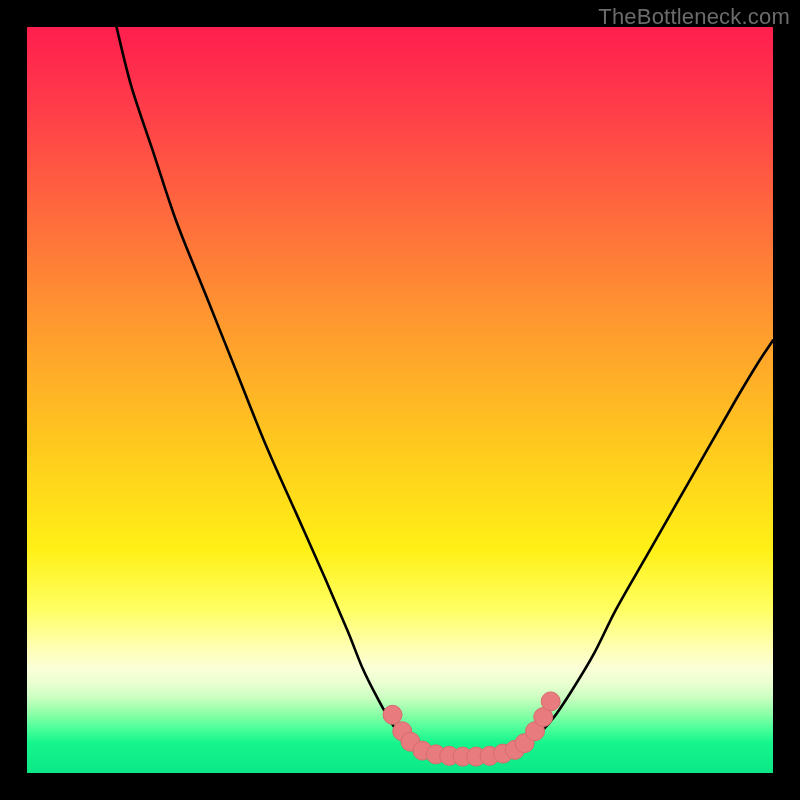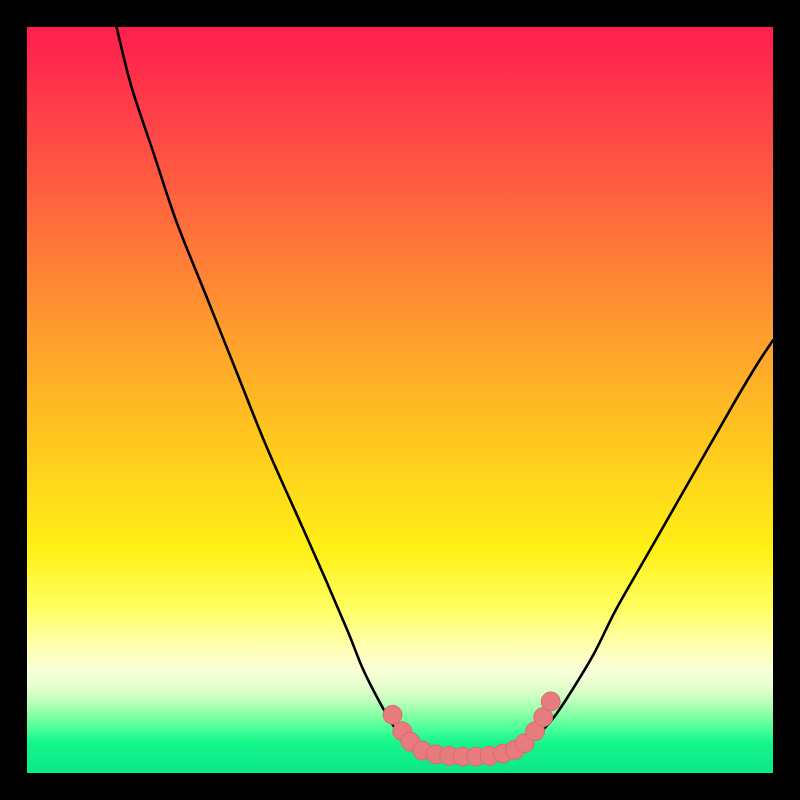--- a/index.html
+++ b/index.html
@@ -85,13 +85,14 @@
           <circle cx="462.52" cy="728.84" r="9.5" fill="#e77b7d" stroke="#d86b6f" stroke-width="1"></circle>
           <circle cx="475.95" cy="726.60" r="9.5" fill="#e77b7d" stroke="#d86b6f" stroke-width="1"></circle>
           <circle cx="487.88" cy="722.87" r="9.5" fill="#e77b7d" stroke="#d86b6f" stroke-width="1"></circle>
           <circle cx="497.58" cy="716.16" r="9.5" fill="#e77b7d" stroke="#d86b6f" stroke-width="1"></circle>
           <circle cx="508.03" cy="704.22" r="9.5" fill="#e77b7d" stroke="#d86b6f" stroke-width="1"></circle>
           <circle cx="516.23" cy="690.05" r="9.5" fill="#e77b7d" stroke="#d86b6f" stroke-width="1"></circle>
           <circle cx="523.69" cy="674.38" r="9.5" fill="#e77b7d" stroke="#d86b6f" stroke-width="1"></circle>
         </g>
     </svg>
   </div>
+  <div class="attribution">TheBottleneck.com</div>
 </div>
 
 </body></html>

